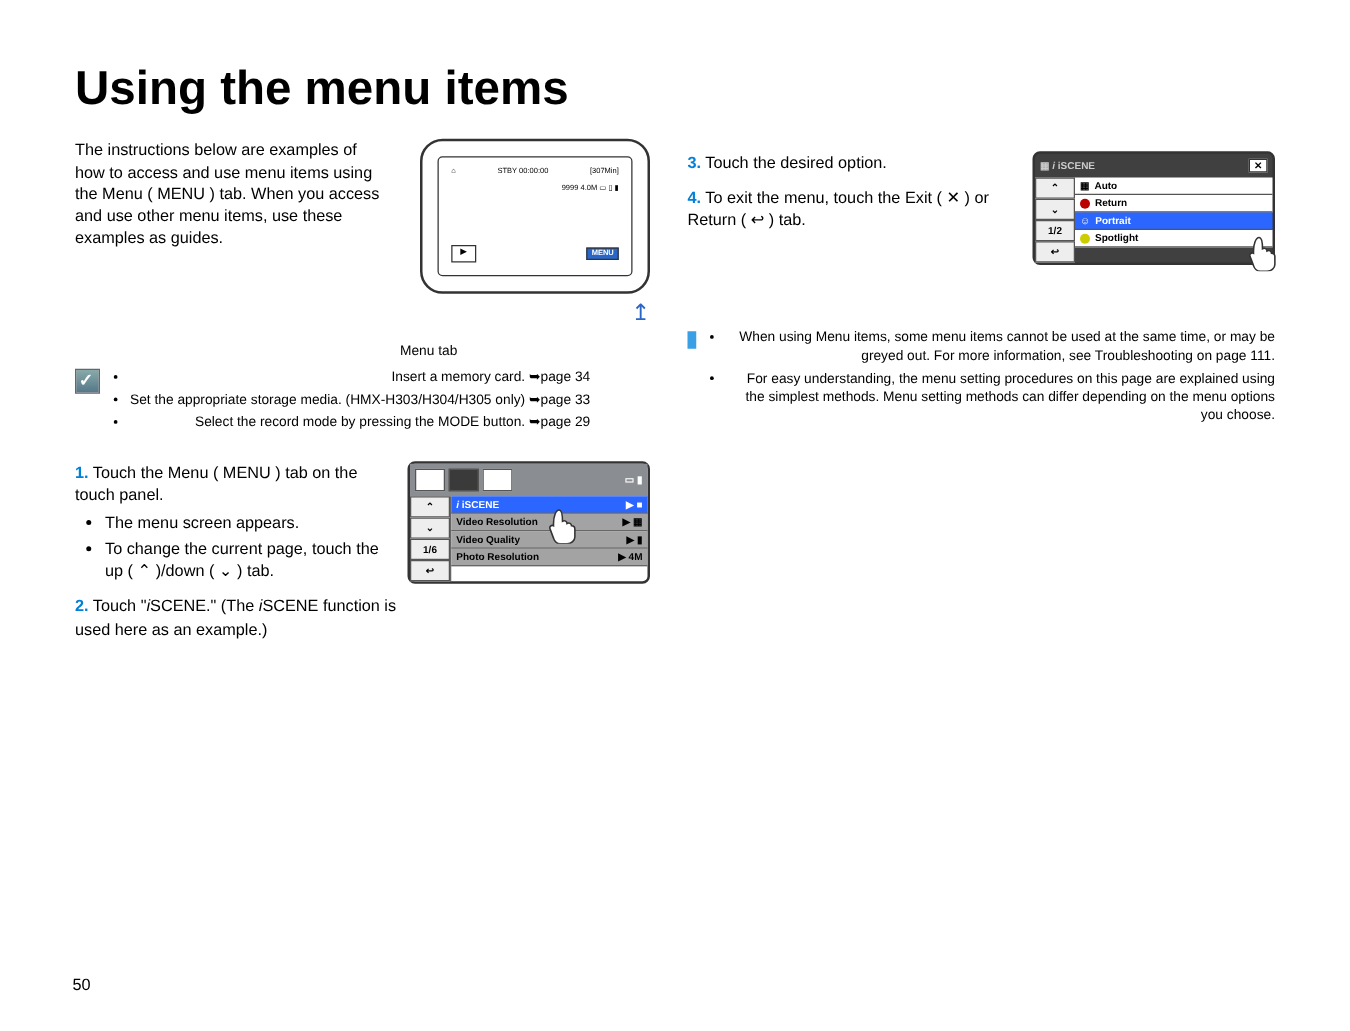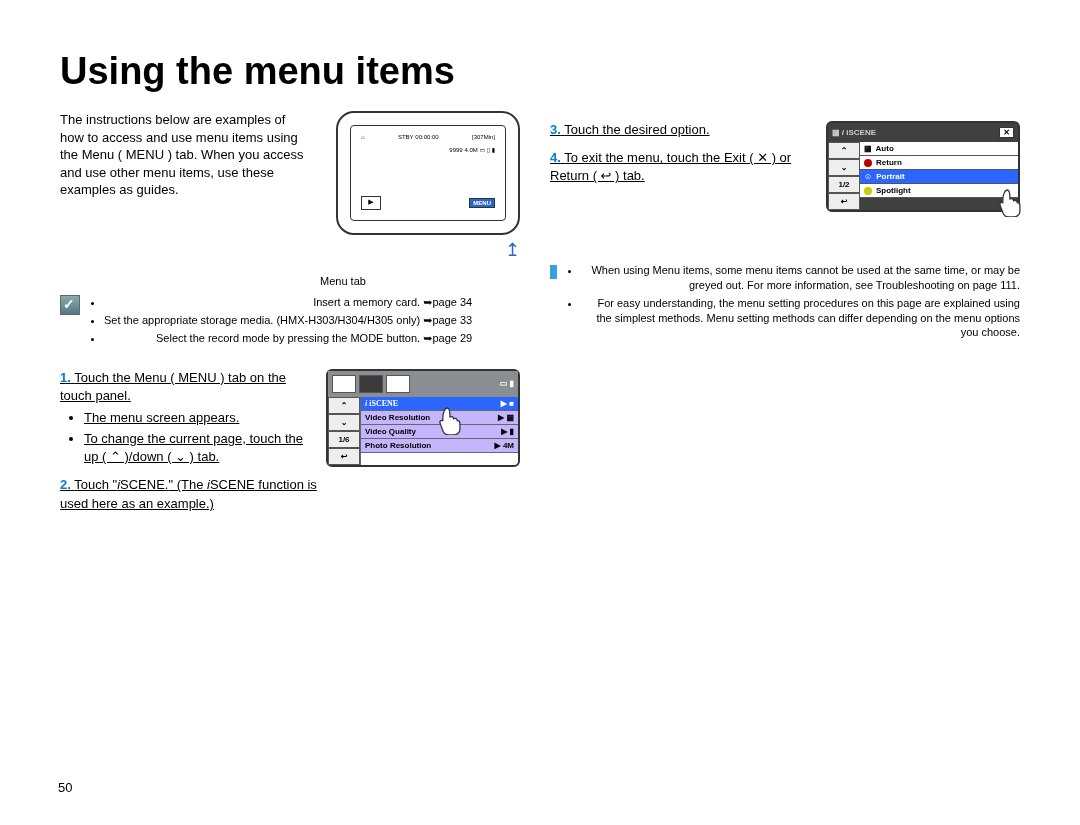--- a/index.html
+++ b/index.html
@@ -8,21 +8,21 @@
   .section-heading{font-size:16px;font-weight:bold;color:#0080d6;letter-spacing:0.5px;margin-bottom:6px;}
   .columns{display:flex;gap:30px;}
   .col{flex:1;min-width:0;}
   .col-left{max-width:460px;}
   .col-right{max-width:480px;}
   p{margin:0 0 8px 0;line-height:1.35;}
   .small{font-size:11px;line-height:1.35;}
   ul.bullets{margin:4px 0 10px 0;padding-left:18px;text-align:right;}
   ul.bullets li{margin-bottom:3px;}
   ol.steps{list-style:none;margin:10px 0;padding:0;}
-  ol.steps>li{margin-bottom:10px;line-height:1.4;text-decoration:underline;}
+  ol.steps>li{margin-bottom:10px;line-height:1.4;}
   .stepnum{color:#0080d6;font-weight:bold;display:inline;}
   ul.sub{margin:4px 0 0 14px;padding-left:10px;}
   ul.sub li{list-style:disc;margin-bottom:3px;}
   .check-icon{display:inline-block;width:18px;height:18px;border:1px solid #666;background:linear-gradient(#8aa,#578);vertical-align:top;margin-right:6px;position:relative;}
   .check-icon::after{content:"✓";position:absolute;color:#fff;font-weight:bold;font-size:14px;left:2px;top:-1px;}
   .note-flex{display:flex;align-items:flex-start;}
   .note-flex ul{margin-top:0;}
 
   
   .device{width:180px;height:120px;border:2px solid #333;border-radius:18px;position:relative;margin-left:10px;float:right;margin-bottom:4px;}
@@ -37,21 +37,21 @@
 
   
   .menuscreen{width:190px;border:2px solid #333;border-radius:6px;position:absolute;right:0;top:0;font-size:8px;font-weight:bold;}
   .ms-top{background:#8a8d91;display:flex;justify-content:space-between;align-items:center;padding:4px;}
   .ms-top .tab{width:22px;height:16px;background:#fff;border:1px solid #555;}
   .ms-top .tab.active{background:#3a3a3a;}
   .ms-body{display:flex;}
   .ms-left{width:32px;display:flex;flex-direction:column;border-right:1px solid #666;}
   .ms-left div{border:1px solid #555;background:#eee;text-align:center;padding:3px 0;font-size:8px;}
   .ms-rows{flex:1;}
-  .ms-row{display:flex;justify-content:space-between;align-items:center;padding:2px 4px;border-bottom:1px solid #666;background:#c4b5fd;font-size:8px;}
+  .ms-row{display:flex;justify-content:space-between;align-items:center;padding:2px 4px;border-bottom:1px solid #666;background:#a3a3a3;font-size:8px;}
   .ms-row.hl{background:#2a66ff;color:#fff;}
   .ms-row span.ric{font-size:8px;}
   .hand{position:absolute;width:36px;height:36px;pointer-events:none;}
   .hand svg{width:100%;height:100%;}
 
   
   .scenemenu{width:190px;border:2px solid #333;border-radius:6px;position:relative;font-size:8px;font-weight:bold;background:#404040;}
   .sm-top{display:flex;justify-content:space-between;align-items:center;padding:4px;color:#ccc;}
   .sm-top .x{background:#fff;color:#000;padding:0 3px;border:1px solid #333;}
   .sm-body{display:flex;}
@@ -135,21 +135,21 @@
           </div>
           <div class="ms-body">
             <div class="ms-left">
               <div>⌃</div>
               <div>⌄</div>
               <div>1/6</div>
               <div>↩</div>
             </div>
             <div class="ms-rows">
               <div class="ms-row hl">
-                  <span style="color:#fff;font-family:Liberation Serif, serif;"><i>i</i>&nbsp;<span>iSCENE</span></span>
+                  <span style="color:#fff;"><i>i</i>&nbsp;<span>iSCENE</span></span>
                   <span class="ric">▶ ■</span>
                 </div>
               <div class="ms-row">
                   <span>Video Resolution</span>
                   <span class="ric">▶ ▦</span>
                 </div>
               <div class="ms-row">
                   <span>Video Quality</span>
                   <span class="ric">▶ ▮</span>
                 </div>

